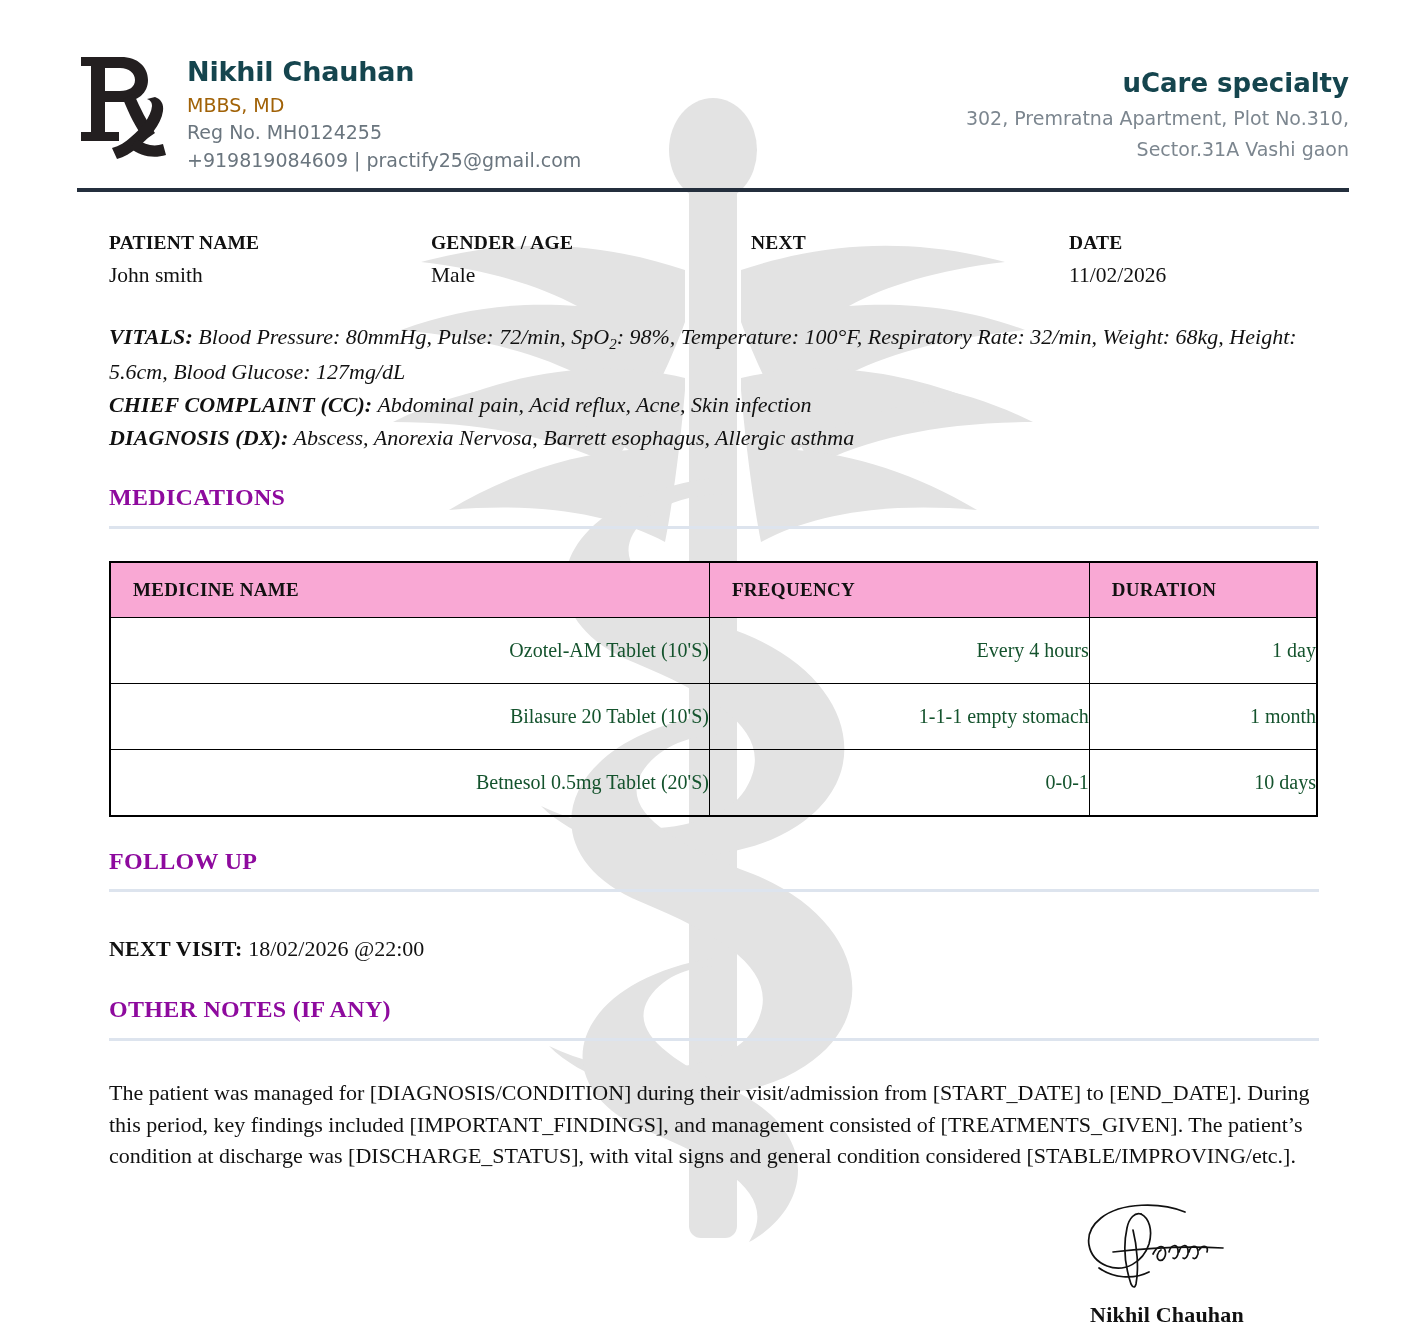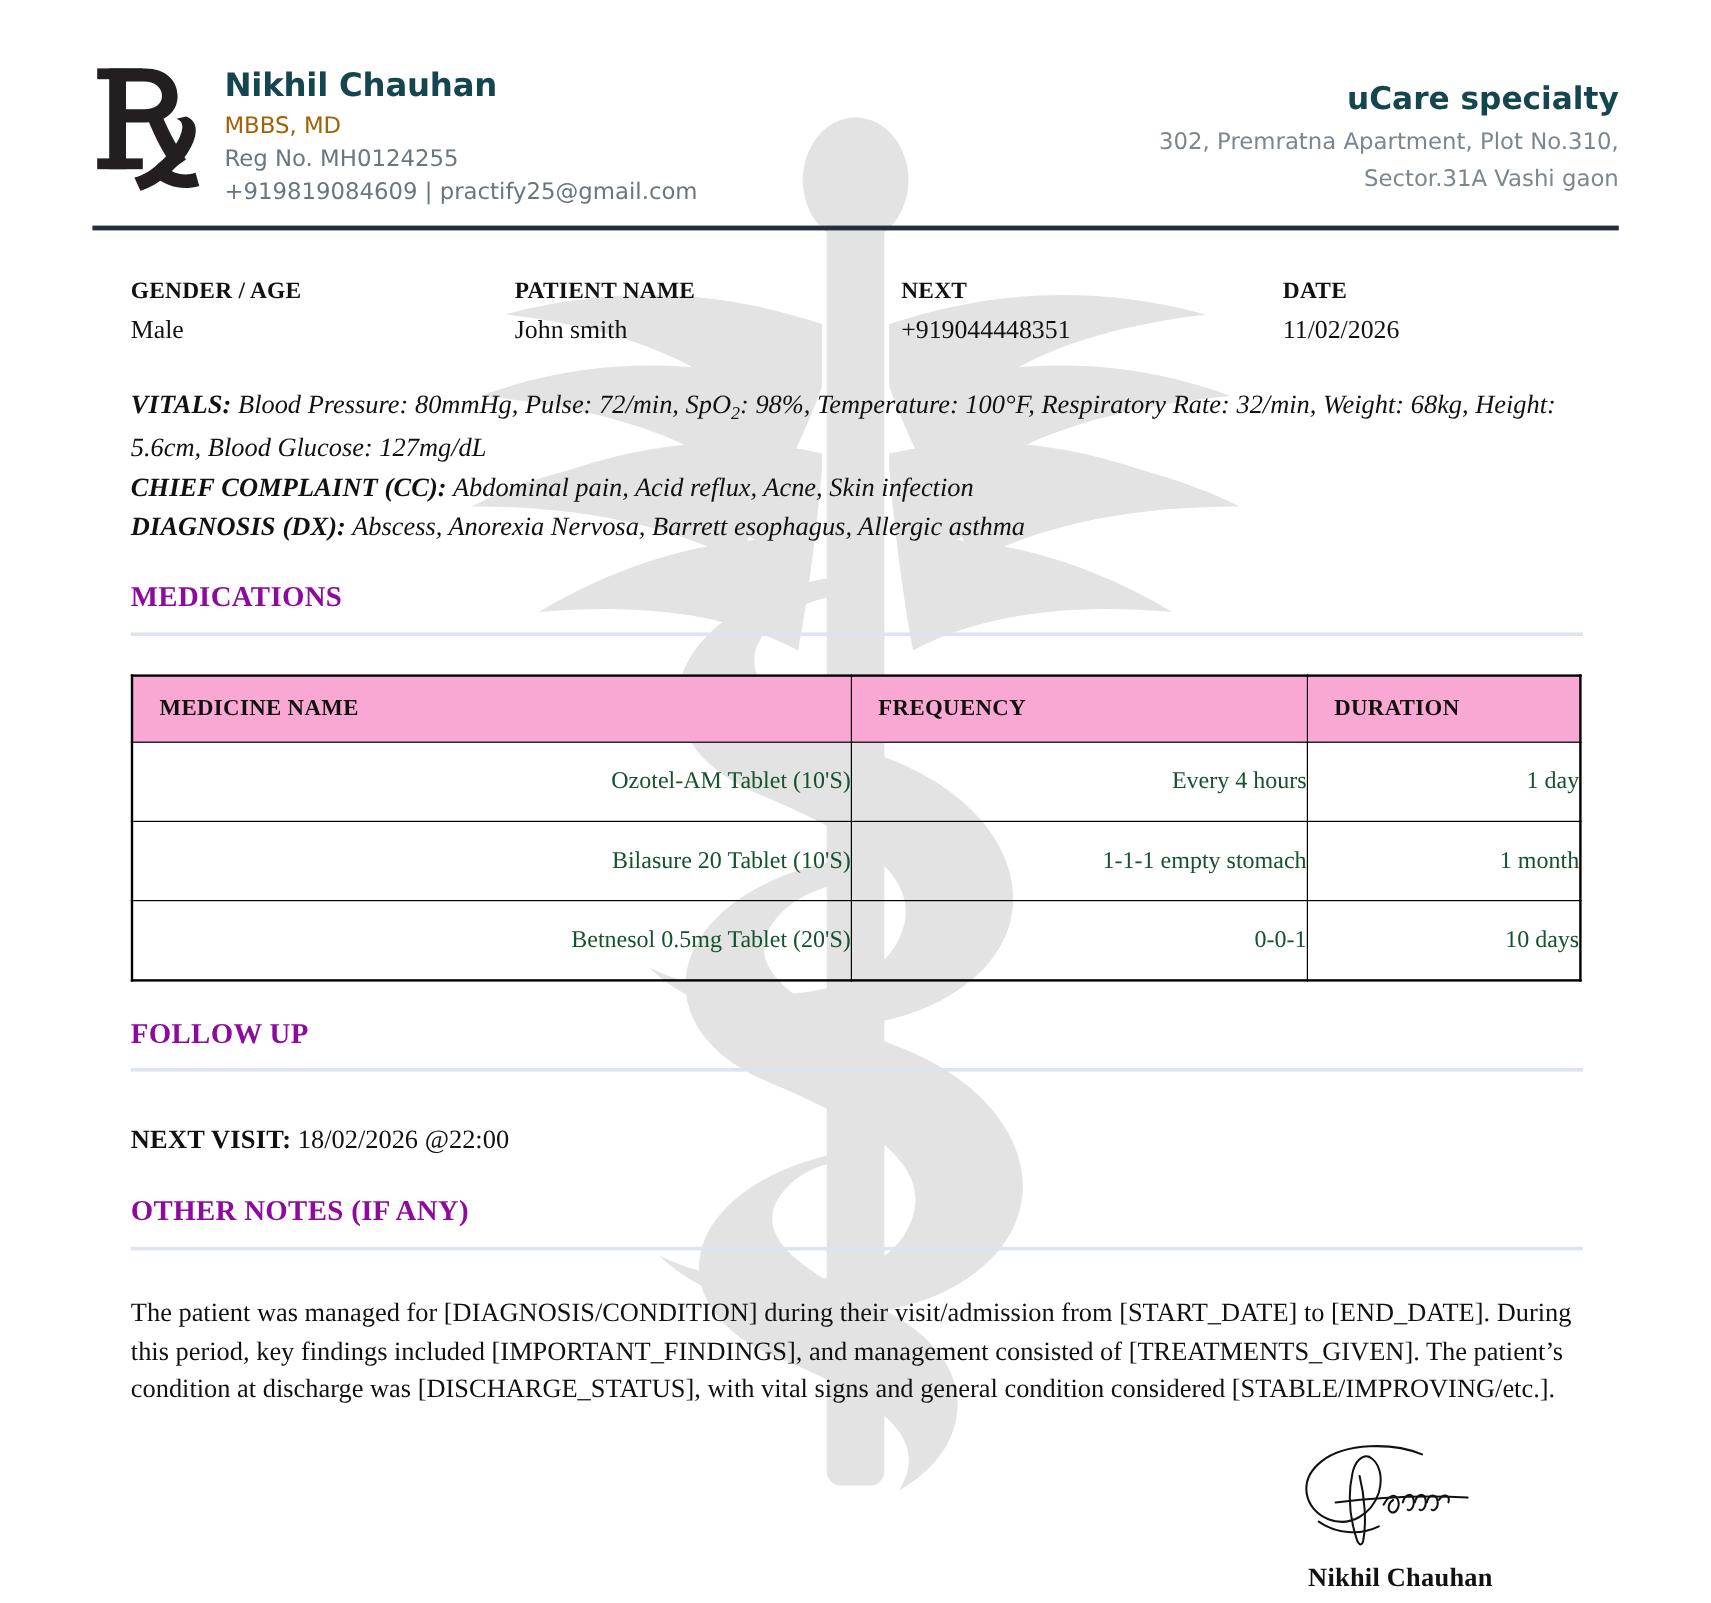--- a/index.html
+++ b/index.html
@@ -290,31 +290,30 @@
     </div>
     <div class="header-right">
       <div class="clinic-name">uCare specialty</div>
       <div class="clinic-addr">302, Premratna Apartment, Plot No.310,</div>
       <div class="clinic-addr">Sector.31A Vashi gaon</div>
     </div>
   </div>
   <div class="header-rule"></div>
 
   <div class="patient-grid">
+    <div class="pi-col c1">
+      <div class="pi-label">PATIENT NAME</div>
+      <div class="pi-value">John smith</div>
+    </div>
     <div class="pi-col c2">
       <div class="pi-label">GENDER / AGE</div>
       <div class="pi-value">Male</div>
     </div>
-    <div class="pi-col c1">
-      <div class="pi-label">PATIENT NAME</div>
-      <div class="pi-value">John smith</div>
-    </div>
     <div class="pi-col c3">
       <div class="pi-label">NEXT</div>
-      <div class="pi-value">+919044448351</div>
     </div>
     <div class="pi-col c4">
       <div class="pi-label">DATE</div>
       <div class="pi-value">11/02/2026</div>
     </div>
   </div>
 
   <div class="clinical">
     <div class="cl-line">
       <b>VITALS:</b><span> Blood Pressure: 80mmHg, Pulse: 72/min, SpO</span><sub>2</sub><span>: 98%, Temperature: 100°F, Respiratory Rate: 32/min, Weight: 68kg, Height: 5.6cm, Blood Glucose: 127mg/dL</span>

